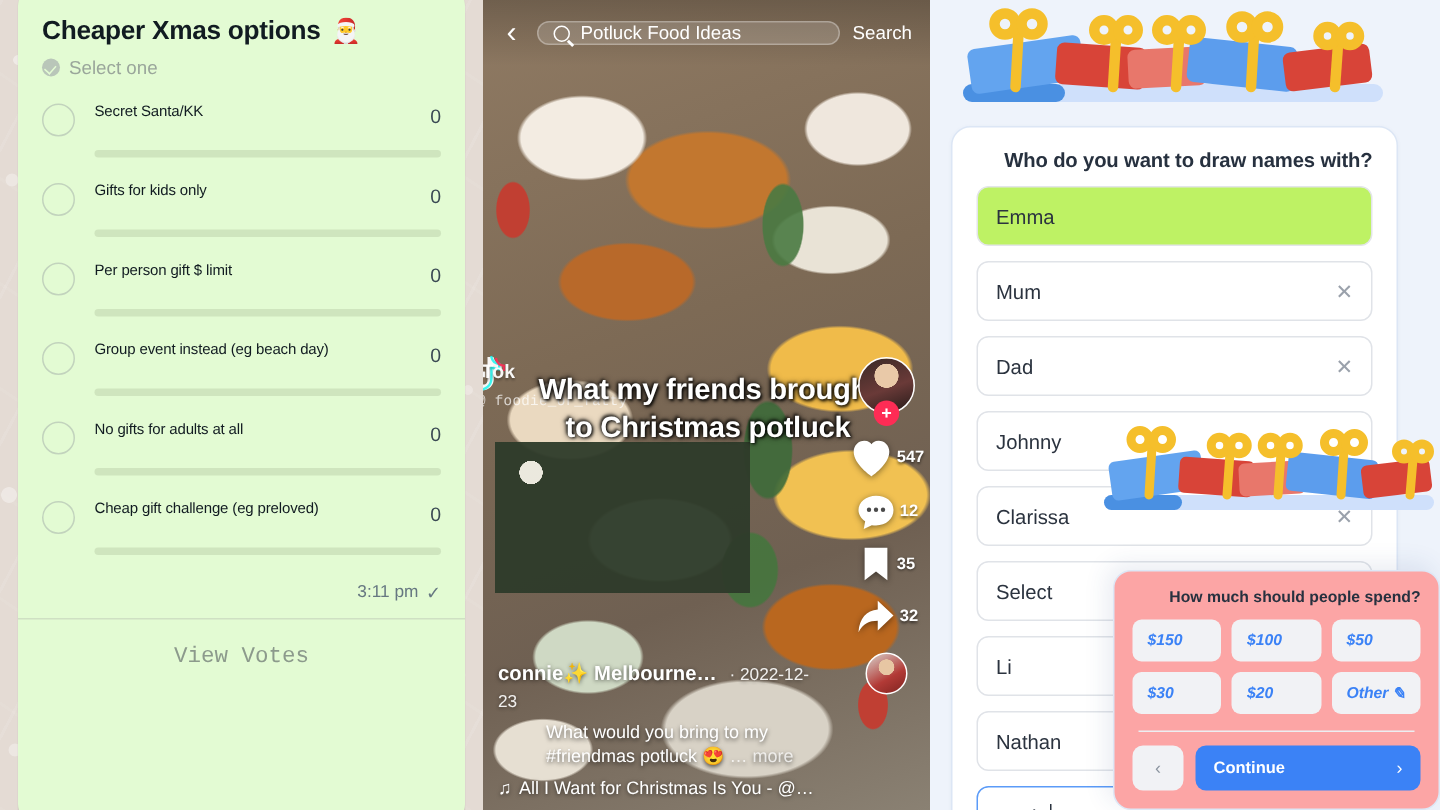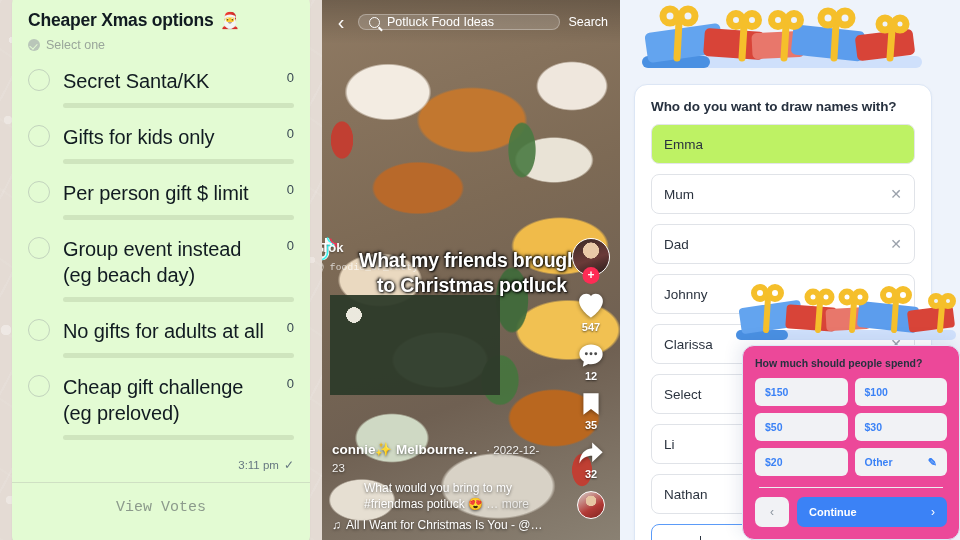--- a/index.html
+++ b/index.html
@@ -68,21 +68,21 @@
     width:4px; height:6px; border:solid #e3fbd3;
     border-width: 0 1.6px 1.6px 0; transform: rotate(42deg);
   }
   .poll-opt { margin-top: 16px; }
   .poll-row { display: flex; align-items: flex-start; gap: 13px; }
   .poll-radio {
     width: 22px; height: 22px; border-radius: 50%;
     border: 1.4px solid #c2d3bd; flex: none; margin-top: 1px;
   }
   .poll-label {
-    flex: 1; font-size: 20px; color: #111b21; line-height: 1.3;
+    flex: 1; font-size: 10px; color: #111b21; line-height: 1.3;
     letter-spacing: -.1px;
   }
   .poll-count { font-size: 13px; color: #3b4a54; margin-top: 2px; flex: none; }
   .poll-bar {
     height: 5px; border-radius: 3px; background: #cfe5be;
     margin: 9px 0 0 35px;
   }
   .wa-meta {
     margin-top: 18px; padding-bottom: 10px;
     display: flex; justify-content: flex-end; align-items: center; gap: 5px;
@@ -194,21 +194,21 @@
     width: 38px; height: 38px; border-radius: 50%;
     border: 1.6px solid #fff; position: relative; margin-bottom: 6px;
     background: radial-gradient(circle at 50% 32%, #e9c9a8 0 26%, transparent 27%),
                 linear-gradient(160deg, #3a2a26, #6a3a38 55%, #241a18);
   }
   .tt-plus {
     position: absolute; bottom: -9px; left: 50%; transform: translateX(-50%);
     width: 17px; height: 17px; border-radius: 50%; background: #fe2c55;
     color:#fff; font-size: 12px; line-height: 16px; text-align:center; font-weight:bold;
   }
-  .tt-act { display:flex; flex-direction:column; align-items:center; gap:2px; }
+  .tt-act { display:flex; align-items:center; gap:2px; }
   .tt-ico { filter: drop-shadow(0 1px 2px rgba(0,0,0,.45)); }
   .tt-num {
     color:#fff; font-size: 11px; font-weight: 600;
     text-shadow: 0 1px 2px rgba(0,0,0,.6);
   }
   .tt-profile-small {
     width: 28px; height: 28px; border-radius: 50%; border: 1.5px solid #fff;
     background: radial-gradient(circle at 50% 34%, #e7c6a3 0 24%, transparent 25%),
                 linear-gradient(150deg,#d8d2cc,#b23a36 60%,#7e2420);
     margin-top: 2px;
@@ -220,20 +220,21 @@
   .tt-user { font-size: 13.5px; font-weight: bold; }
   .tt-date { font-size: 11.5px; font-weight: normal; opacity: .9; margin-left: 4px;}
   .tt-desc { font-size: 12px; line-height: 1.35; margin-top: 4px; margin-left: 32px; }
   .tt-more { color: rgba(255,255,255,.75); }
   .tt-music { font-size: 12px; margin-top: 6px; display:flex; align-items:center; gap:5px;}
 
   
   .app-panel {
     position: relative; flex: 1; height: 540px; background: #eef3fb;
     overflow: hidden;
+    text-align: right;
   }
   .gift-banner { position: absolute; left: 12px; top: 0; width: 300px; height: 80px; }
   .app-card {
     position: absolute; left: 14px; top: 84px; right: 28px;
     background: #fff; border: 1.4px solid #dce6f5; border-radius: 13px;
     padding: 14px 16px 0 16px; height: 470px;
     box-shadow: 0 1px 3px rgba(35,70,140,.05);
     overflow: hidden;
   }
   .app-q { font-size: 13.5px; font-weight: bold; color: #27313f; letter-spacing: -.1px; }
@@ -249,28 +250,28 @@
     position: absolute; right: 12px; top: 50%; transform: translateY(-50%);
     color: #9aa1ab; font-size: 14px; line-height: 1;
   }
   .caret {
     display:inline-block; width: 1.4px; height: 16px; background: #2b333f;
     margin-left: 1px; vertical-align: -3px;
   }
 
   .spend-card {
     position: absolute; right: 0px; bottom: 0px; width: 218px;
-    background: #ec4899; border: 1.3px solid #dde7f6; border-radius: 12px;
+    background: #fca5a5; border: 1.3px solid #dde7f6; border-radius: 12px;
     padding: 11px 12px 12px 12px;
     box-shadow: -4px -4px 16px rgba(40,70,130,.10);
   }
   .spend-gift { position: absolute; right: 0; bottom: 190px; width: 232px; height: 72px; }
   .spend-q { font-size: 10.5px; font-weight: bold; color: #27313f; }
   .spend-grid {
-    display: grid; grid-template-columns: 1fr 1fr; gap: 7px; margin-top: 9px;
+    display: grid; grid-template-columns: 1fr 1fr 1fr; gap: 7px; margin-top: 9px; font-style: italic;
   }
   .spend-opt {
     height: 28px; background: #f1f2f5; border-radius: 6px;
     display: flex; align-items: center; padding: 0 10px;
     font-size: 10.5px; font-weight: bold; color: #3b82f6;
     justify-content: space-between;
   }
   .pencil { color: #3b82f6; font-size: 11px; }
   .spend-sep { height: 1px; background: #eceef1; margin: 11px 4px 9px; }
   .spend-nav { display: flex; gap: 8px; align-items: center; }

